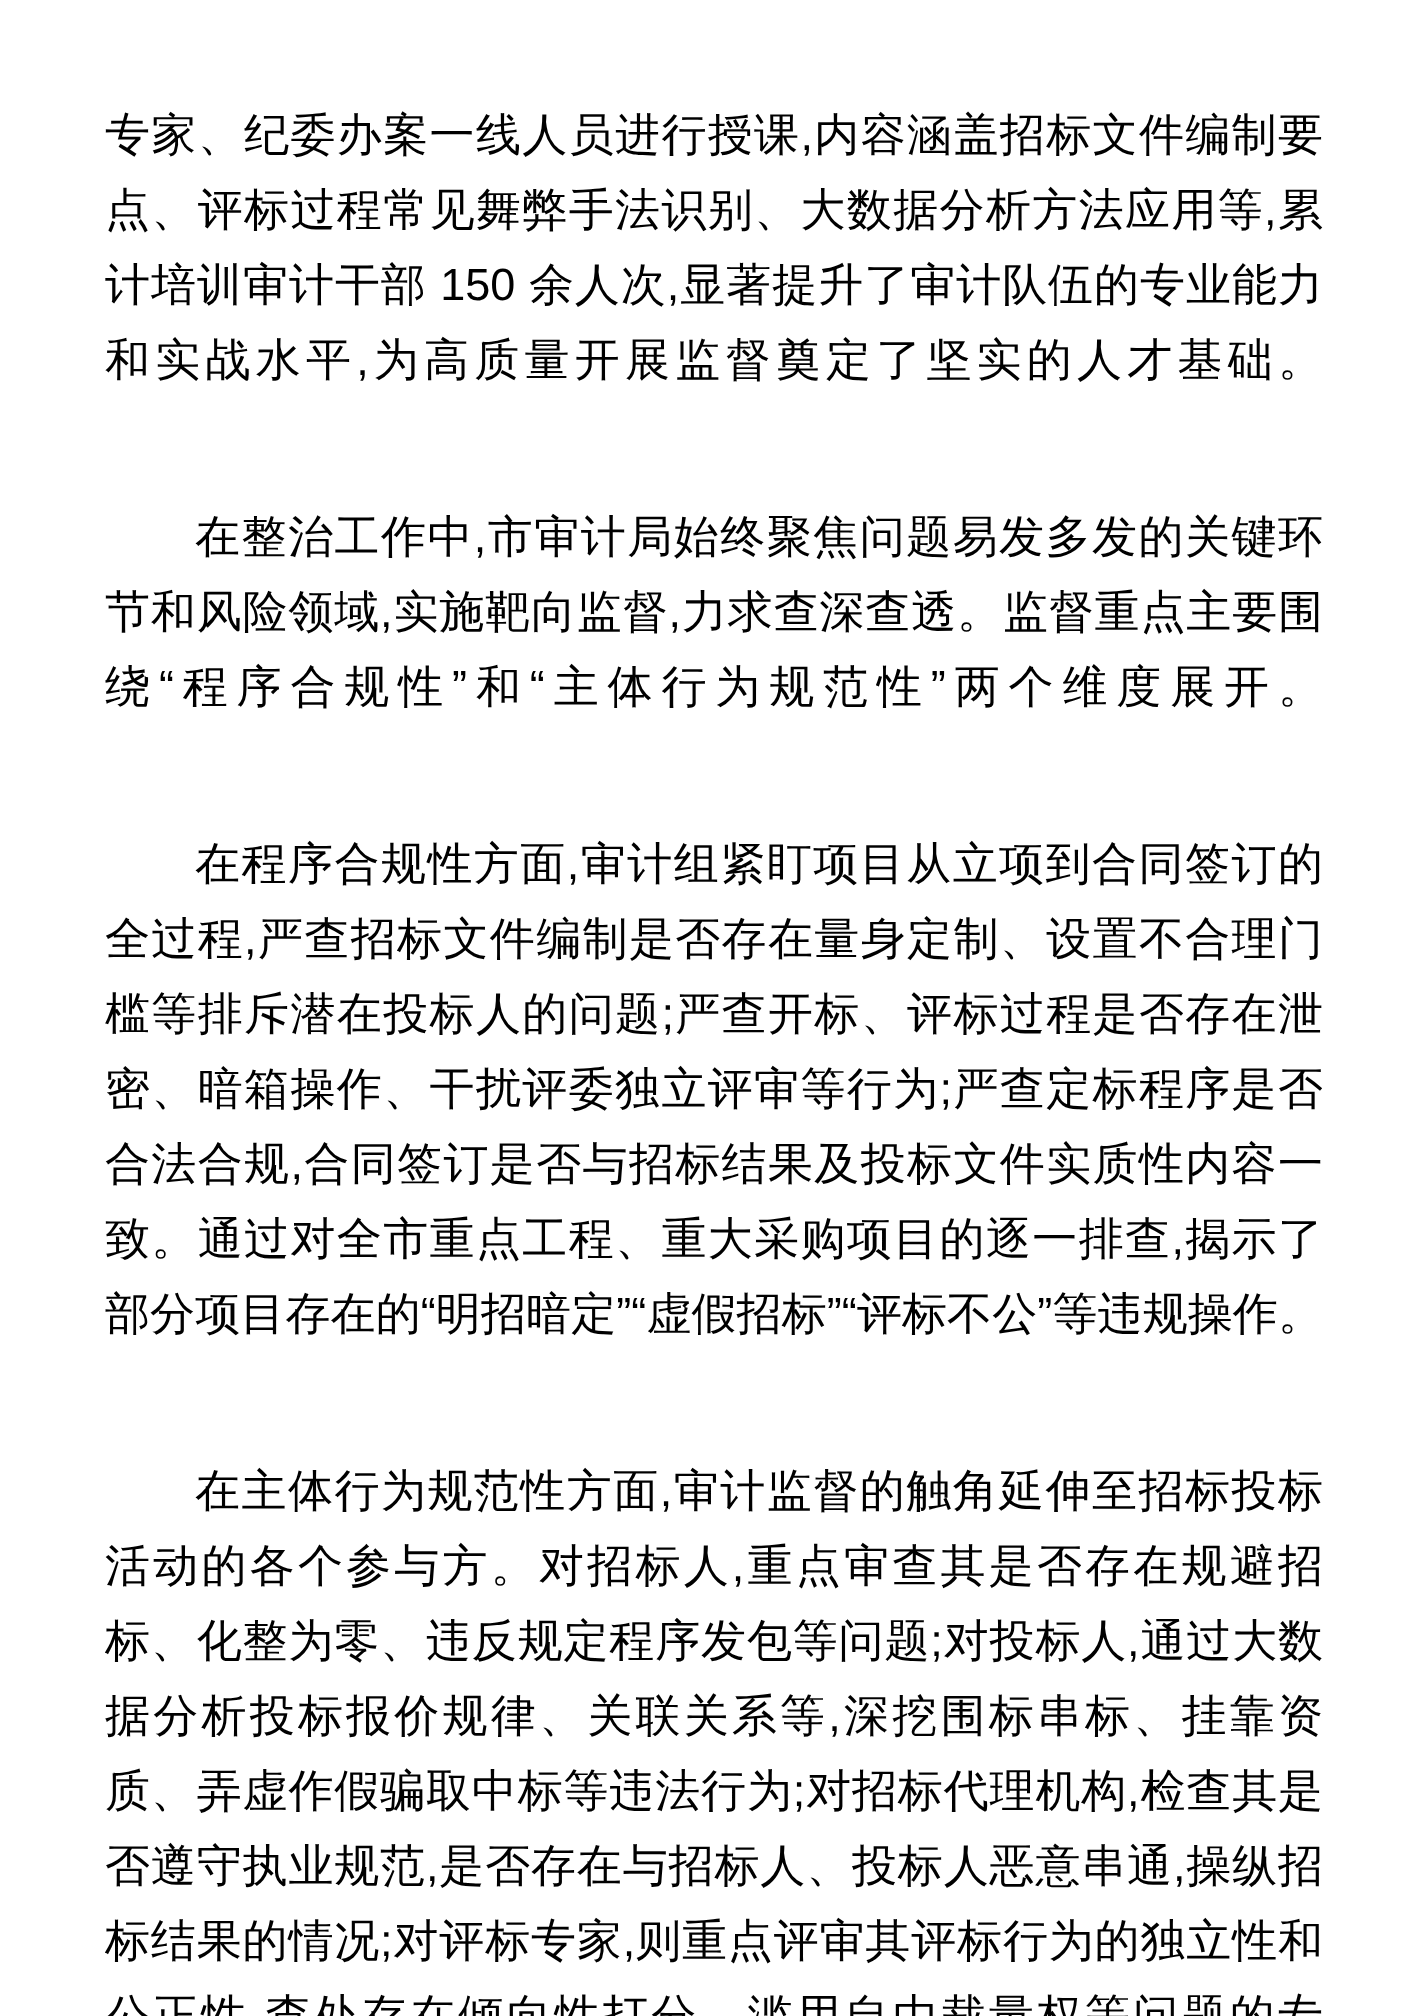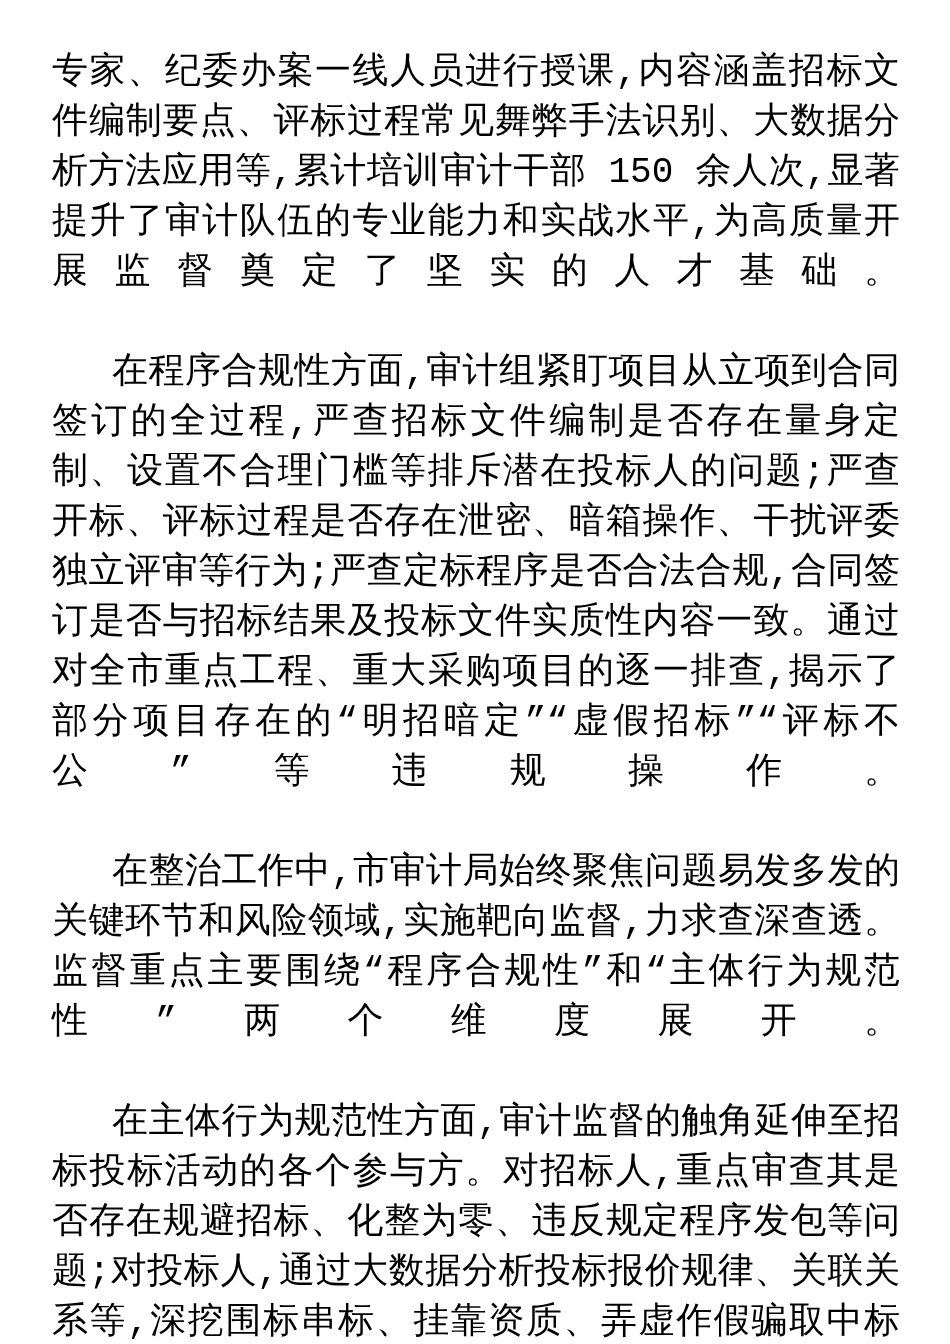--- a/index.html
+++ b/index.html
@@ -15,24 +15,24 @@
     overflow: hidden;
     box-sizing: border-box;
   }
   #doc-body {
     position: absolute;
     left: 52px;
     top: 48px;
     width: 848px;
   }
   p.para {
-    margin: 0;
+    margin: 18px;
     padding: 0;
-    font-family: Liberation Mono, monospace;
-    font-size: 36px;
+    font-family: Liberation Sans, sans-serif;
+    font-size: 30px;
     line-height: 50px;
     color: #000000;
     text-align: justify;
     text-justify: inter-character;
     letter-spacing: 0;
     font-weight: 400;
     -webkit-font-smoothing: none;
   }
   p.indent {
     text-indent: 60px;
@@ -49,20 +49,20 @@
 </style>
 </head>
 <body>
 
 <div id="page">
   <div id="doc-body">
 
     <p class="para">专家、纪委办案一线人员进行授课,内容涵盖招标文件编制要点、评标过程常见舞弊手法识别、大数据分析方法应用等,累计培训审计干部 150 余人次,显著提升了审计队伍的专业能力和实战水平,为高质量开展监督奠定了坚实的人才基础。</p>
 
 
+    <p class="para indent">在整治工作中,市审计局始终聚焦问题易发多发的关键环节和风险领域,实施靶向监督,力求查深查透。监督重点主要围绕“程序合规性”和“主体行为规范性”两个维度展开。</p>
+
     <p class="para indent">在程序合规性方面,审计组紧盯项目从立项到合同签订的全过程,严查招标文件编制是否存在量身定制、设置不合理门槛等排斥潜在投标人的问题;严查开标、评标过程是否存在泄密、暗箱操作、干扰评委独立评审等行为;严查定标程序是否合法合规,合同签订是否与招标结果及投标文件实质性内容一致。通过对全市重点工程、重大采购项目的逐一排查,揭示了部分项目存在的“明招暗定”“虚假招标”“评标不公”等违规操作。</p>
-
-    <p class="para indent">在整治工作中,市审计局始终聚焦问题易发多发的关键环节和风险领域,实施靶向监督,力求查深查透。监督重点主要围绕“程序合规性”和“主体行为规范性”两个维度展开。</p>
 
     <p class="para indent">在主体行为规范性方面,审计监督的触角延伸至招标投标活动的各个参与方。对招标人,重点审查其是否存在规避招标、化整为零、违反规定程序发包等问题;对投标人,通过大数据分析投标报价规律、关联关系等,深挖围标串标、挂靠资质、弄虚作假骗取中标等违法行为;对招标代理机构,检查其是否遵守执业规范,是否存在与招标人、投标人恶意串通,操纵招标结果的情况;对评标专家,则重点评审其评标行为的独立性和公正性,查处存在倾向性打分、滥用自由裁量权等问题的专家。截至 2025 年 10 月底,累计完成专项审计项目 35 个,涉及项目资金总额达 XX 亿元,有效规范了各方主体的市场行为。</p>
 
   </div>
 </div>
 
 </body></html>

